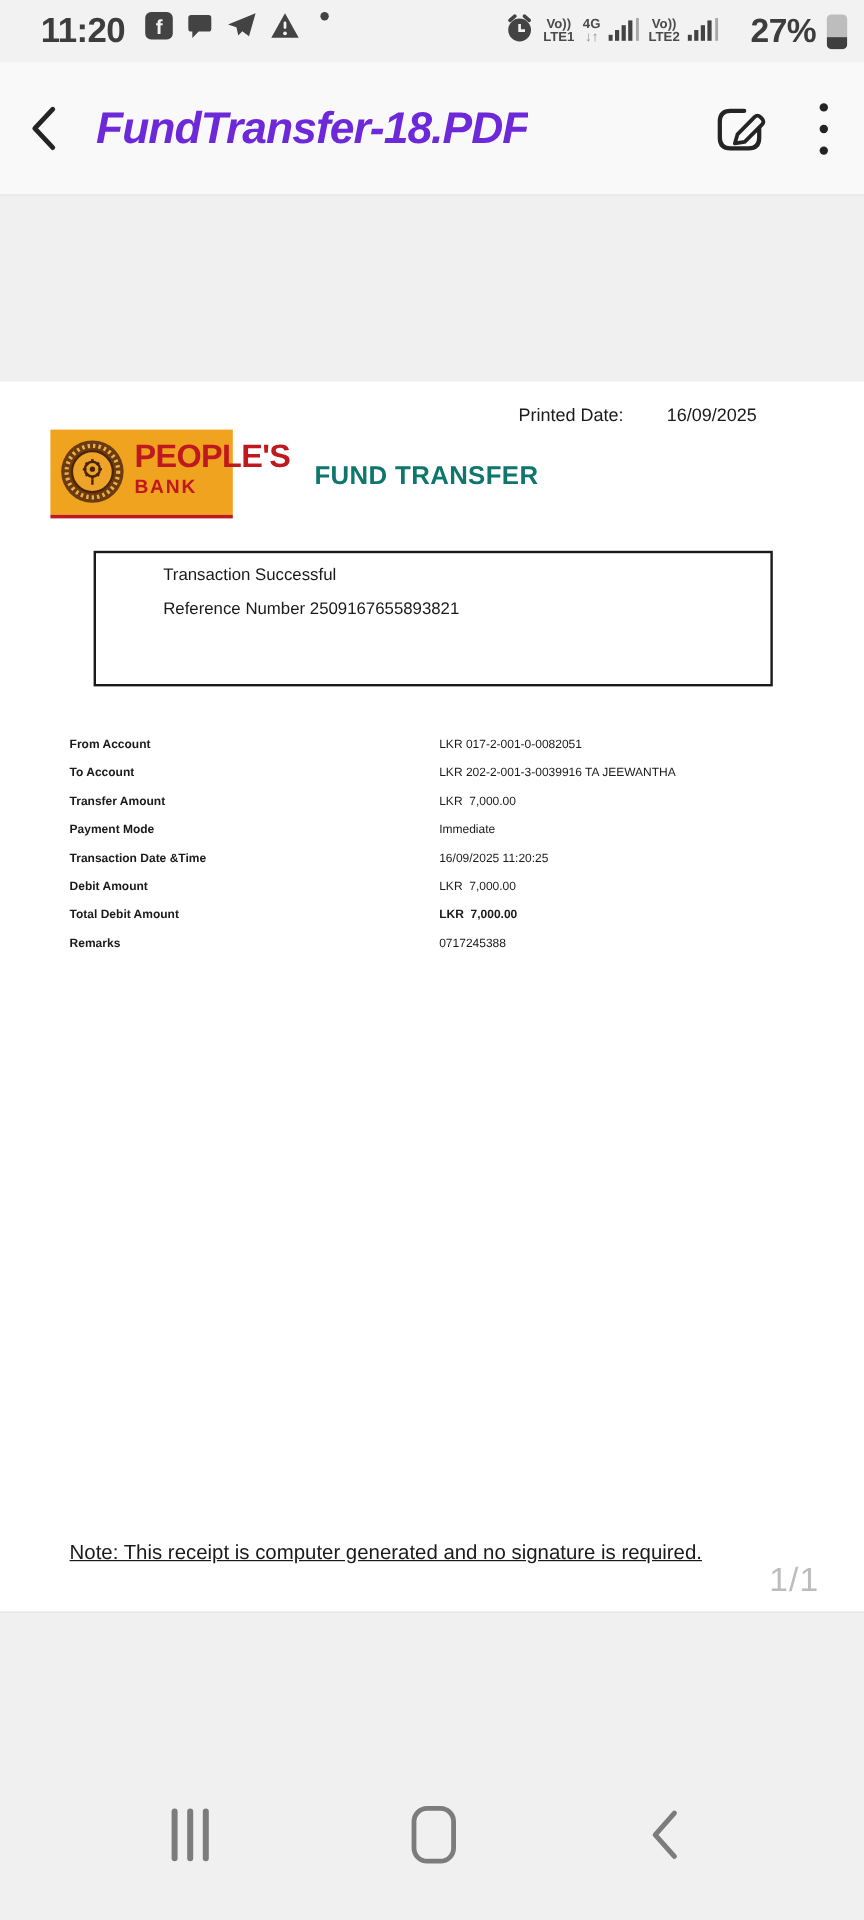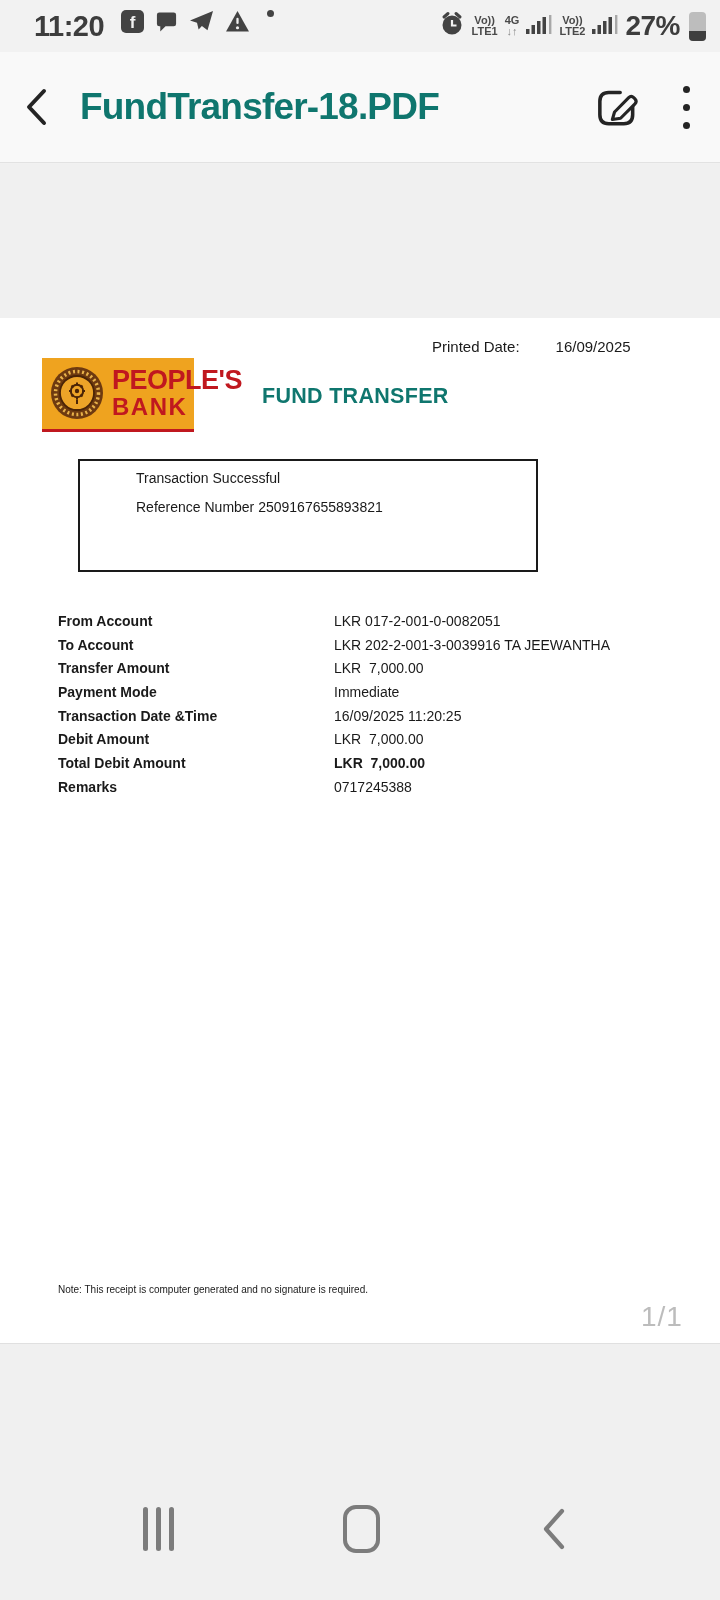--- a/index.html
+++ b/index.html
@@ -20,64 +20,64 @@
   .sb-left { display:flex; align-items:flex-start; gap:11px; }
   .sb-time { font-size:29px; font-weight:600; color:#3d3d3d; letter-spacing:-0.5px; margin-right:6px; }
   .sb-right { margin-left:auto; display:flex; align-items:center; gap:7px; }
   .fb-icon { width:23px; height:23px; background:#434343; border-radius:5px;
     color:#f2f2f2; font-weight:700; font-size:17px; display:flex;
     align-items:flex-end; justify-content:center; line-height:21px; }
   .sb-dot { width:7px; height:7px; border-radius:50%; background:#434343; margin-left:6px; }
   .stacked { display:flex; flex-direction:column; align-items:center;
     font-size:11px; line-height:11.5px; font-weight:700; color:#4a4a4a; }
   .stacked .b { font-weight:700; }
-  .pct { font-size:28px; font-weight:600; color:#3d3d3d; letter-spacing:-0.5px; margin-left:0; }
+  .pct { font-size:28px; font-weight:600; color:#3d3d3d; letter-spacing:-0.5px; margin-left:19px; }
   .battery { width:17px; height:29px; border-radius:4px; background:#bdbdbd;
     position:relative; overflow:hidden; margin-left:2px; }
   .battery::before { content:""; position:absolute; left:0; bottom:0; width:100%; height:10px; background:#3f3f3f; }
 
   
   .app-header {
     position:absolute; top:52px; left:0; width:720px; height:111px;
     background:#f9f9f9; border-bottom:1px solid #e2e2e2;
     display:flex; align-items:center; padding:0 26px 0 22px;
   }
-  .hdr-title { font-size:37px; font-weight:700; color:#0f766e; letter-spacing:-0.8px;
-    margin-left:28px; flex:0 1 auto; white-space:nowrap; overflow:hidden; }
+  .hdr-title { font-size:37px; font-weight:700; color:#6d28d9; letter-spacing:-0.8px;
+    margin-left:28px; flex:0 1 auto; white-space:nowrap; overflow:hidden;font-style:italic; }
   .hdr-spacer { flex:1; }
   .icon-btn { background:none; border:none; padding:0; display:flex; align-items:center; justify-content:center; cursor:pointer; }
   .menu-dots { display:flex; flex-direction:column; gap:11px; margin-left:38px; padding:4px; }
   .menu-dots i { width:7px; height:7px; border-radius:50%; background:#242424; }
 
   
   .viewer-bg { position:absolute; top:164px; left:0; width:720px; height:1436px; background:#f0f0f0; }
   .page {
     position:absolute; top:318px; left:0; width:720px; height:1026px;
     background:#ffffff; border-bottom:1px solid #e0e0e0;padding-left:43px;
   }
   .printed-row { position:absolute; left:432px; top:20px; display:flex; gap:36px; font-size:15px; }
   .logo { position:absolute; left:42px; top:40px; width:152px; height:71px;
     background:var(--logo-bg,#efa31f); }
   .logo::after { content:""; position:absolute; left:0; bottom:-3px; width:100%; height:3px;
     background:var(--logo-text,#c0181f); }
   .logo-emblem { position:absolute; left:6px; top:6px; width:58px; height:58px; }
   .logo-text { position:absolute; left:70px; top:9px; color:var(--logo-text,#c0181f); }
   .logo-line1 { font-size:27px; font-weight:800; letter-spacing:-0.5px; line-height:27px; }
-  .logo-line2 { font-size:24px; font-weight:700; letter-spacing:1.5px; line-height:26px; }
+  .logo-line2 { font-size:16px; font-weight:700; letter-spacing:1.5px; line-height:26px; }
   .doc-title { position:absolute; left:262px; top:66px; font-size:21.5px; font-weight:700; letter-spacing:0.3px; color:#0f766e; }
-  .status-box { position:absolute; left:78px; top:141px; width:460px; height:113px;
+  .status-box { position:absolute; left:78px; top:141px; width:566px; height:113px;
     border:2px solid #1a1a1a; }
   .status-box .l1 { position:absolute; left:56px; top:9px; font-size:14px; }
   .status-box .l2 { position:absolute; left:56px; top:38px; font-size:14px; }
   .details { position:absolute; left:0; top:291px; width:720px; }
-  .detail-row { height:23.7px; display:flex; align-items:center; font-size:14px; }
+  .detail-row { height:23.7px; display:flex; align-items:center; font-size:10px;gap:32px; }
   .detail-label { margin-left:58px; width:276px; font-weight:700; }
   .detail-value { white-space:pre; }
   .row-bold .detail-value { font-weight:700; }
-  .doc-note { position:absolute; left:58px; top:966px; font-size:10px; }
+  .doc-note { position:absolute; left:58px; top:966px; font-size:17px;text-decoration:underline; }
   .page-indicator { position:absolute; left:641px; top:1301px; font-size:28px;
     color:#bcbcbc; letter-spacing:1px; font-weight:400; }
 
   
   .nav-bar { position:absolute; left:0; top:1460px; width:720px; height:140px;
     display:flex; align-items:center; }
   .nav-btn { background:none; border:none; position:absolute; cursor:pointer; }
   .nav-recents { left:128px; top:34px; width:60px; height:70px;
     display:flex; gap:8px; align-items:center; justify-content:center; }
   .nav-recents i { width:5px; height:44px; background:#7c7c7c; border-radius:3px; }

